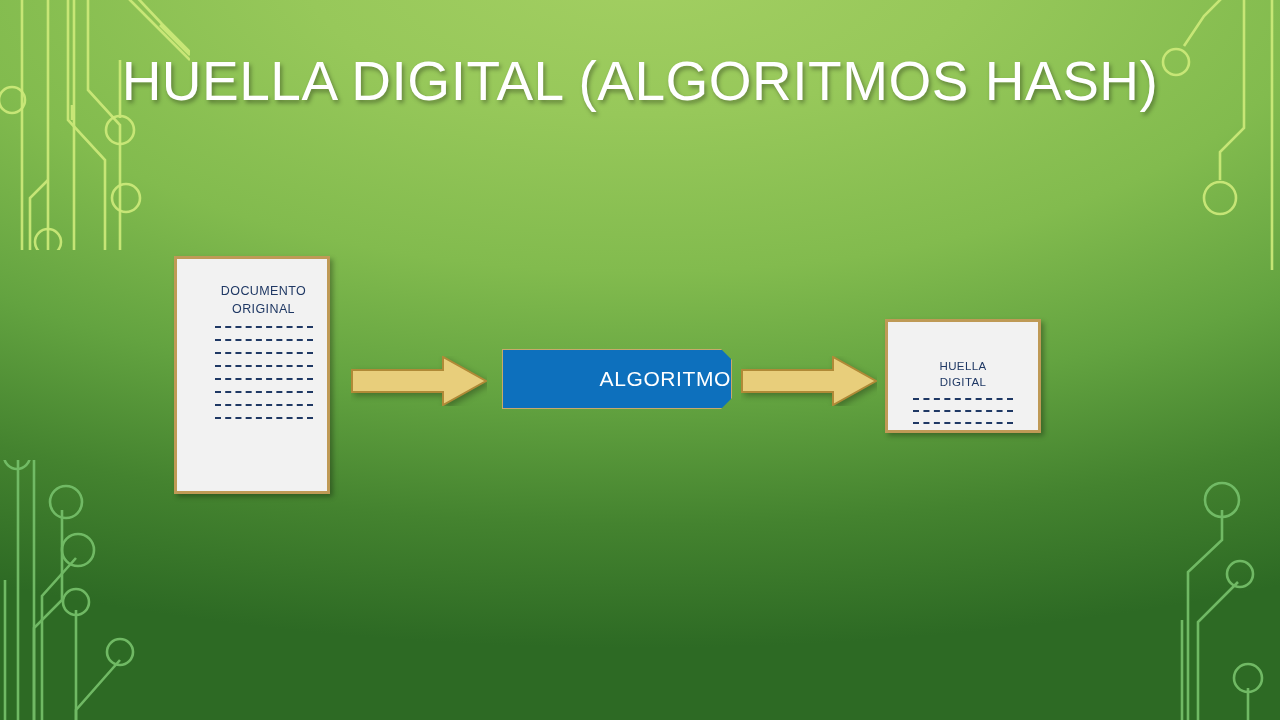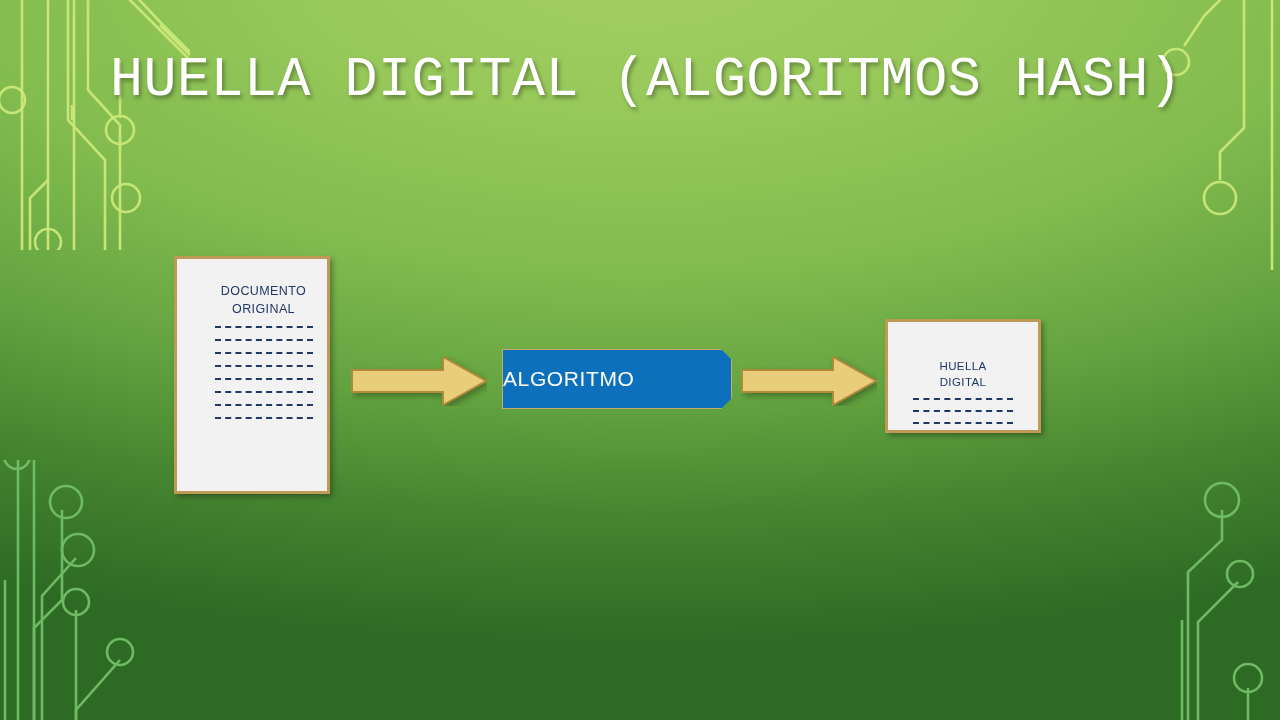--- a/index.html
+++ b/index.html
@@ -40,21 +40,20 @@
     top: 52px;
     width: 1060px;
     text-align: center;
     color: #ffffff;
     font-size: 55px;
     line-height: 1.06;
     letter-spacing: 0.5px;
     font-weight: 400;
     text-shadow: 2px 3px 4px rgba(0,0,0,0.34);
     white-space: nowrap;
-    font-family: Liberation Mono, monospace;
   }
 
   
   .doc {
     position: absolute;
     background: #f2f2f2;
     border: 3px solid #bf9a56;
     box-sizing: border-box;
     box-shadow: 3px 3px 5px rgba(0,0,0,0.30);
     text-align: center;
@@ -103,21 +102,21 @@
     top: 349px;
     width: 230px;
     height: 60px;
     background: #0d70bd;
     border: 1px solid #c8a96b;
     box-sizing: border-box;
     clip-path: polygon(0 0, calc(100% - 11px) 0, 100% 11px,
                        100% calc(100% - 11px), calc(100% - 11px) 100%, 0 100%);
     display: flex;
     align-items: center;
-    justify-content: flex-start;
+    justify-content: flex-end;
     filter: drop-shadow(3px 3px 4px rgba(0,0,0,0.35));
   }
   #algoritmo-label {
     color: #ffffff;
     font-size: 21px;
     letter-spacing: 0.6px;
   }
 
   
   .arrow { position: absolute; }

